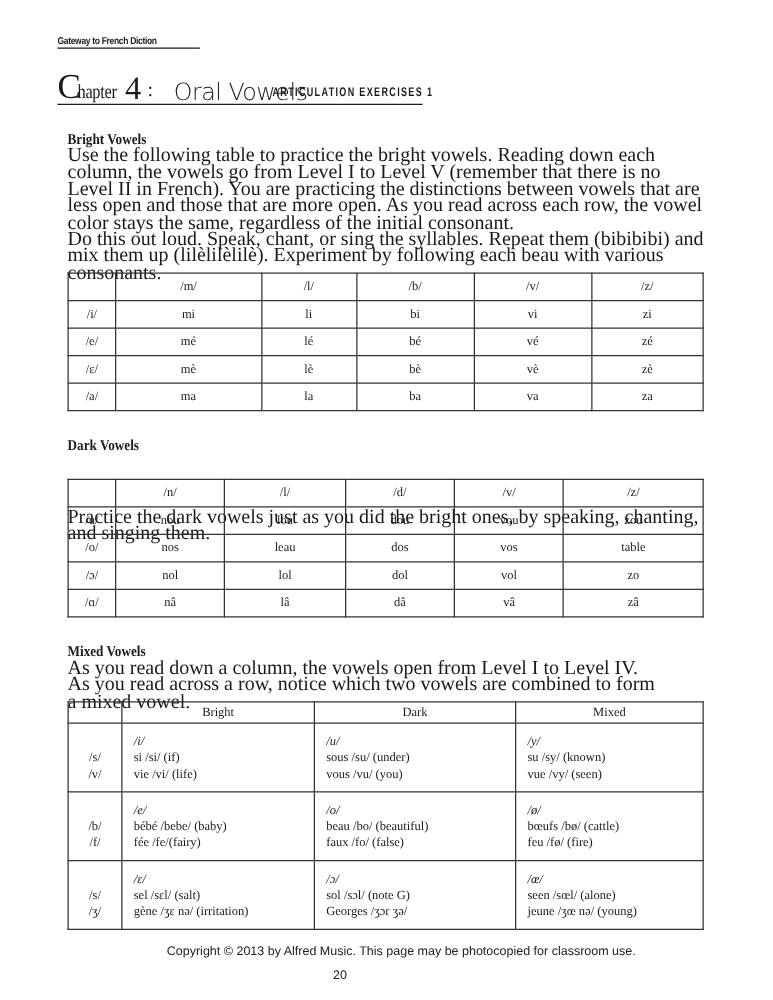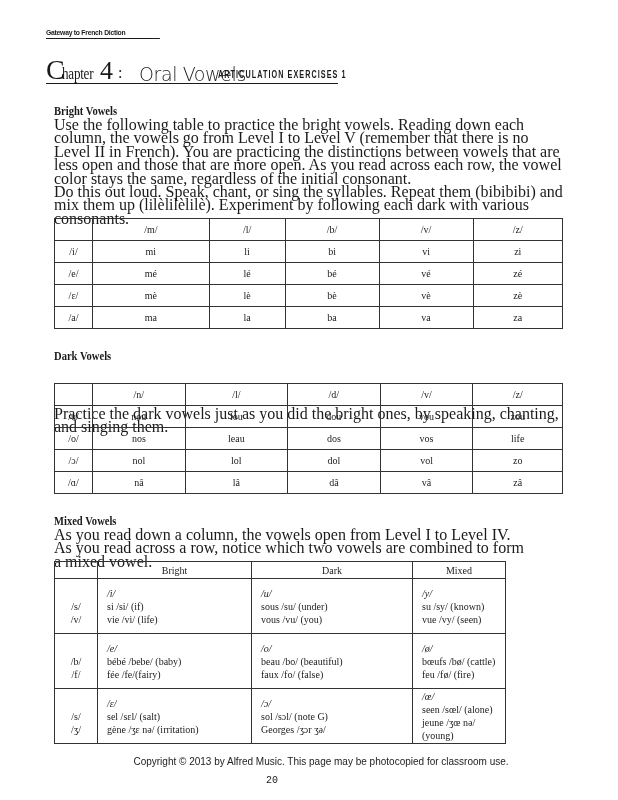--- a/index.html
+++ b/index.html
@@ -37,57 +37,57 @@
     position: absolute; left: 54px; width: 509px; border-collapse: collapse;
     font-family: "Liberation Serif", serif; font-size: 10px; color: #1a1a1a;
     border: 1.5px solid #333;
   }
   table.grid td, table.grid th {
     border: 1px solid #333; text-align: center; font-weight: normal; height: 22px; padding: 0; vertical-align: middle;
   }
   table.grid col.c0 { width: 38px; }
 
   table.mixed {
-    position: absolute; left: 54px; top: 561px; width: 452px; border-collapse: collapse;
+    position: absolute; left: 54px; top: 561px; width: 509px; border-collapse: collapse;
     font-family: "Liberation Serif", serif; font-size: 10px; color: #1a1a1a;
     border: 1.5px solid #333;
   }
   table.mixed th { border: 1px solid #333; height: 17px; font-weight: normal; text-align: center; }
   table.mixed td { border: 1px solid #333; height: 55px; vertical-align: middle; padding: 0 0 0 9px; line-height: 13px; }
   table.mixed td.cons { text-align: center; padding: 0; }
   table.mixed .ipa { display: block; font-style: italic; }
   table.mixed .word { }
   table.mixed .line { display: block; }
 
   .footer-copy {
     position: absolute; left: 12px; width: 618px; top: 756px; text-align: center;
     font-family: "Liberation Sans", sans-serif; font-size: 10px; color: #222;
   }
   .page-num {
     position: absolute; left: 0; width: 544px; top: 775px; text-align: center;
-    font-family: Liberation Mono, monospace; font-size: 10px; color: #1a1a1a;
+    font-family: Liberation Sans, sans-serif; font-size: 10px; color: #1a1a1a;
   }
 </style>
 </head>
 <body>
 
 <div class="running-head">Gateway to French Diction</div>
 
 <div class="chapter">
   <span class="cap-c">C</span>
   <span class="ch-word">hapter</span>
   <span class="ch-num">4</span>
   <span class="ch-colon">:</span>
   <span class="ch-title">Oral Vowels</span>
   <span class="ch-section">ARTICULATION EXERCISES 1</span>
 </div>
 
 <div class="section-heading" style="top:104px;">Bright Vowels</div>
 <div class="para" style="top:118px;">Use the following table to practice the bright vowels.  Reading down each column, the vowels go from Level I to Level V (remember that there is no Level II in French).  You are practicing the distinctions between vowels that are less open and those that are more open.  As you read across each row, the vowel color stays the same, regardless of the initial consonant.</div>
-<div class="para" style="top:185px;">Do this out loud.  Speak, chant, or sing the syllables.  Repeat them (bibibibi) and mix them up (lilèlilèlilè).  Experiment by following each dark with various consonants.</div>
+<div class="para" style="top:185px;">Do this out loud.  Speak, chant, or sing the syllables.  Repeat them (bibibibi) and mix them up (lilèlilèlilè).  Experiment by following each beau with various consonants.</div>
 
 <table class="grid" style="top:218px;">
   <colgroup>
       <col class="c0">
       <col>
       <col>
       <col>
       <col>
       <col>
     </colgroup>
@@ -163,21 +163,21 @@
     <td>dou</td>
     <td>vou</td>
     <td>zou</td>
   </tr>
   <tr>
     <td>/o/</td>
     <td>nos</td>
     <td>leau</td>
     <td>dos</td>
     <td>vos</td>
-    <td>life</td>
+    <td>table</td>
   </tr>
   <tr>
     <td>/ɔ/</td>
     <td>nol</td>
     <td>lol</td>
     <td>dol</td>
     <td>vol</td>
     <td>zo</td>
   </tr>
   <tr>

